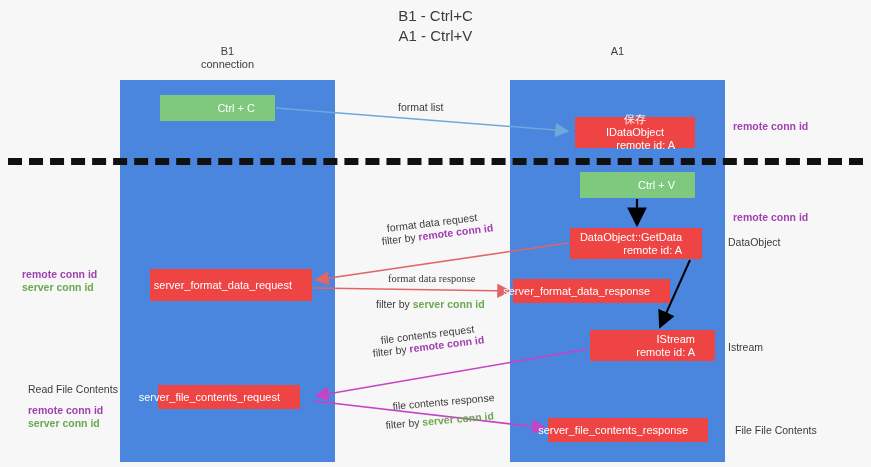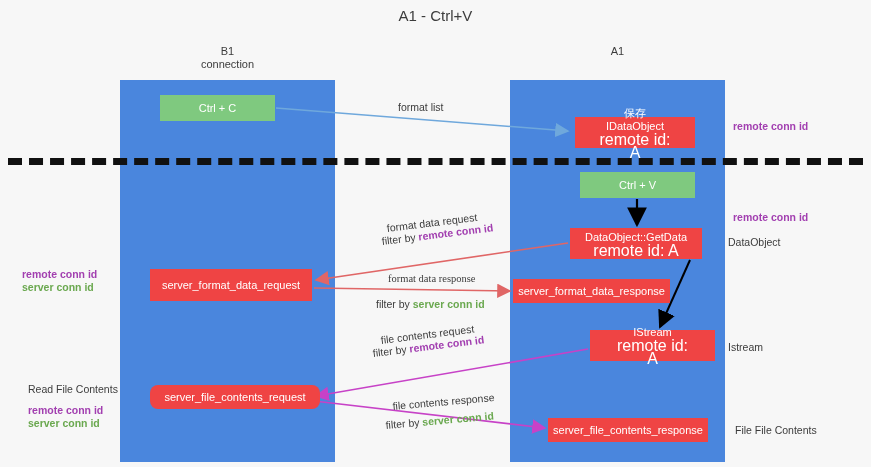--- a/index.html
+++ b/index.html
@@ -27,40 +27,40 @@
 
   
   #title{
     position:absolute;left:0;top:6px;width:871px;text-align:center;
     font-size:15px;line-height:20px;color:#3c3c3c;
   }
 
   
   .box{
     position:absolute;
-    display:flex;align-items:center;justify-content:center;
+    display:flex;align-items:flex-end;justify-content:center;
     flex-direction:column;
     text-align:center;
     color:#ffffff;
     font-size:11px;line-height:13px;
     box-sizing:border-box;
     padding:2px 20px;
   }
   .box.green{background:#7fc97f;}
   .box.orange{background:#ef4444;}
-  .box .l2{font-size:16px;line-height:13px;}
+  .box .l2{font-size:11px;line-height:13px;}
 
   #box-ctrlc{left:160px;top:95px;width:115px;height:26px;}
   #box-ctrlv{left:580px;top:172px;width:115px;height:26px;}
   #box-save-ido{left:575px;top:117px;width:120px;height:31px;}
   #box-getdata{left:570px;top:228px;width:132px;height:31px;}
   #box-sfdreq{left:150px;top:269px;width:162px;height:32px;}
   #box-sfdresp{left:513px;top:279px;width:157px;height:24px;}
   #box-istream{left:590px;top:330px;width:125px;height:31px;}
-  #box-sfcreq{left:150px;top:385px;width:170px;height:24px;border-radius:8px;}
+  #box-sfcreq{left:158px;top:385px;width:142px;height:24px;}
   #box-sfcresp{left:548px;top:418px;width:160px;height:24px;}
 
   
   .side{position:absolute;font-size:10.5px;line-height:13px;}
   .side .purple{color:#a23fb0;font-weight:bold;}
   .side .green{color:#6aa84f;font-weight:bold;}
   .side .plain{color:#3c3c3c;}
 
   #ann-r1{left:733px;top:120px;}
   #ann-r2{left:733px;top:211px;}
@@ -90,20 +90,21 @@
   
   #divider{position:absolute;left:8px;top:158px;width:855px;height:0;
     border-top:7px dashed #111111;}
 </style>
 </head>
 <body>
 
 <div id="stage">
 
   <div id="title">
+    <div>B1 - Ctrl+C</div>
     <div>A1 - Ctrl+V</div>
   </div>
 
   <div class="lane-head" id="head-b1">
     <div>B1</div>
     <div>connection</div>
   </div>
   <div class="lane-head" id="head-a1">
     <div>A1</div>
   </div>

